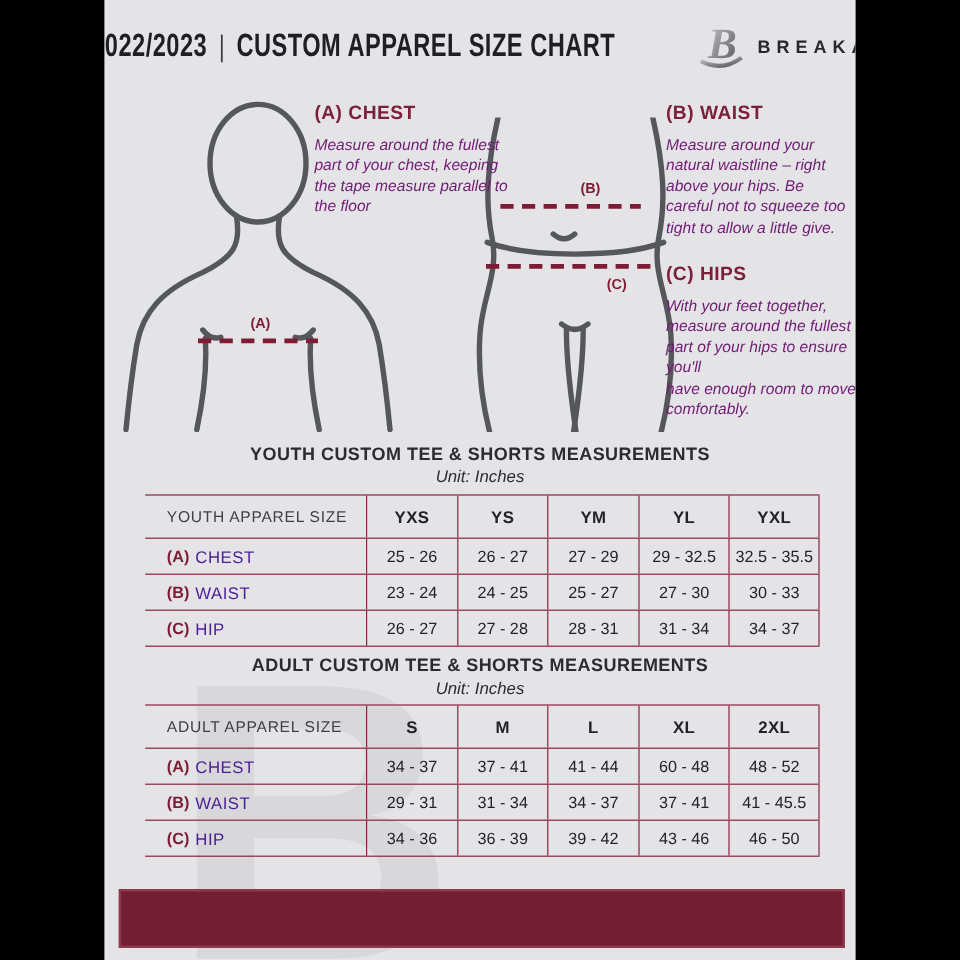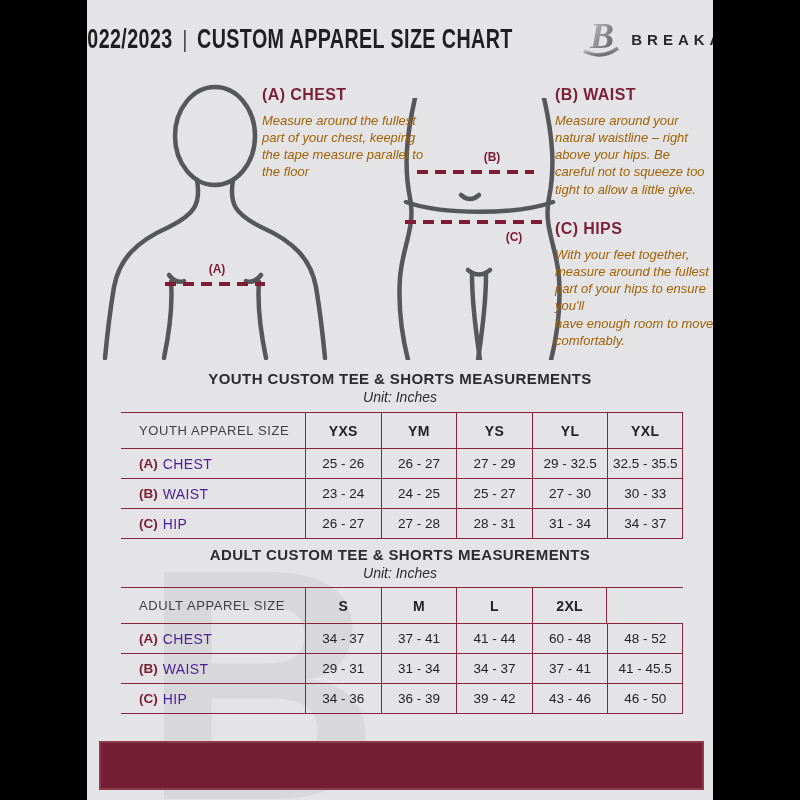--- a/index.html
+++ b/index.html
@@ -29,21 +29,21 @@
   
   .header{position:absolute;left:0;right:0;top:16px;display:flex;align-items:center;justify-content:center;gap:20px;}
   .doc-title{display:flex;align-items:center;gap:12px;transform:scale(0.82,1.12);transform-origin:center;white-space:nowrap;}
   .doc-title .year,.doc-title .ttl{font-size:24px;font-weight:800;color:#1f1f21;letter-spacing:0.5px;}
   .doc-title .pipe{font-size:22px;font-weight:300;color:#3a3a3c;}
   .brand{display:flex;align-items:center;gap:9px;}
   .brand-name{font-size:15px;font-weight:700;letter-spacing:5px;color:#28282a;}
 
   
   .m-head{font-size:16px;font-weight:800;color:#7c1f38;letter-spacing:0.4px;margin:0 0 8px 0;}
-  .m-body{font-size:13px;font-style:italic;color:#a16207;line-height:1.32;margin:0;white-space:pre-line;}
+  .m-body{font-size:13px;font-style:italic;color:#701a75;line-height:1.32;margin:0;white-space:pre-line;}
   .guide-block{position:absolute;}
   #chest-text{left:175px;top:86px;width:162px;}
   #waist-text{left:468px;top:86px;width:152px;}
   #hips-text{left:468px;top:220px;width:160px;}
 
   .fig{position:absolute;}
   #fig-upper{left:8px;top:82px;}
   #fig-lower{left:305px;top:98px;}
   .fig path,.fig ellipse{fill:none;stroke:var(--outline);stroke-width:4.5;stroke-linecap:round;}
   .dash{stroke:#7d1c34;stroke-width:4;stroke-dasharray:11 7;fill:none;}
@@ -152,24 +152,24 @@
     <div id="youth-unit" class="sec-unit">Unit: Inches</div>
     <div id="youth-size-table" class="size-table">
         <div class="trow thead first">
           <div class="lcell">
             <span class="hdr-label">YOUTH APPAREL SIZE</span>
           </div>
           <div class="vcell">
             <span class="size-hdr">YXS</span>
           </div>
           <div class="vcell">
+            <span class="size-hdr">YS</span>
+          </div>
+          <div class="vcell">
             <span class="size-hdr">YM</span>
-          </div>
-          <div class="vcell">
-            <span class="size-hdr">YS</span>
           </div>
           <div class="vcell">
             <span class="size-hdr">YL</span>
           </div>
           <div class="vcell last">
             <span class="size-hdr">YXL</span>
           </div>
         </div>
         <div class="trow tdata">
           <div class="lcell">
@@ -245,20 +245,23 @@
           </div>
           <div class="vcell">
             <span class="size-hdr">S</span>
           </div>
           <div class="vcell">
             <span class="size-hdr">M</span>
           </div>
           <div class="vcell">
             <span class="size-hdr">L</span>
           </div>
+          <div class="vcell">
+            <span class="size-hdr">XL</span>
+          </div>
           <div class="vcell last">
             <span class="size-hdr">2XL</span>
           </div>
         </div>
         <div class="trow tdata">
           <div class="lcell">
             <span class="row-pfx">(A)</span>
             <span class="row-lbl">CHEST</span>
           </div>
           <div class="vcell">

